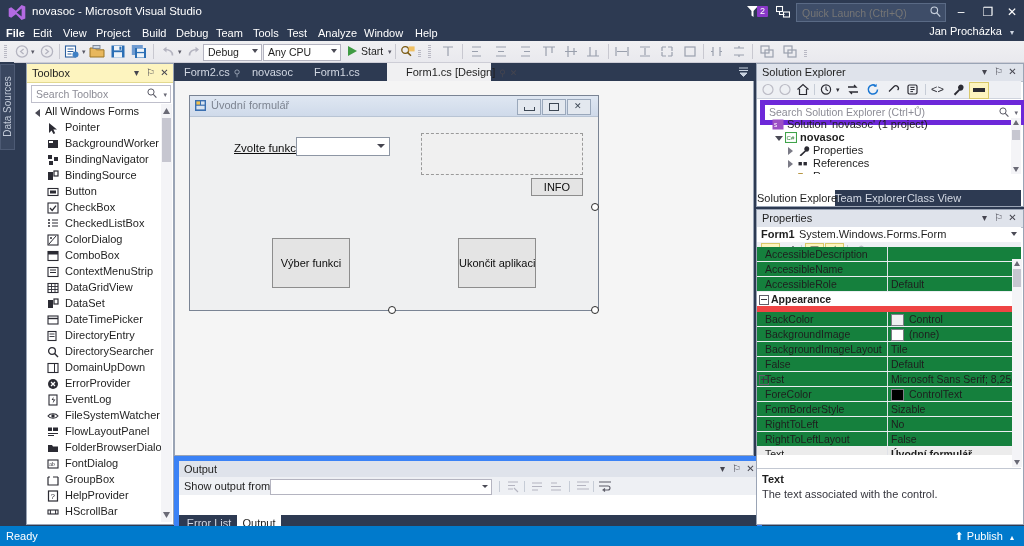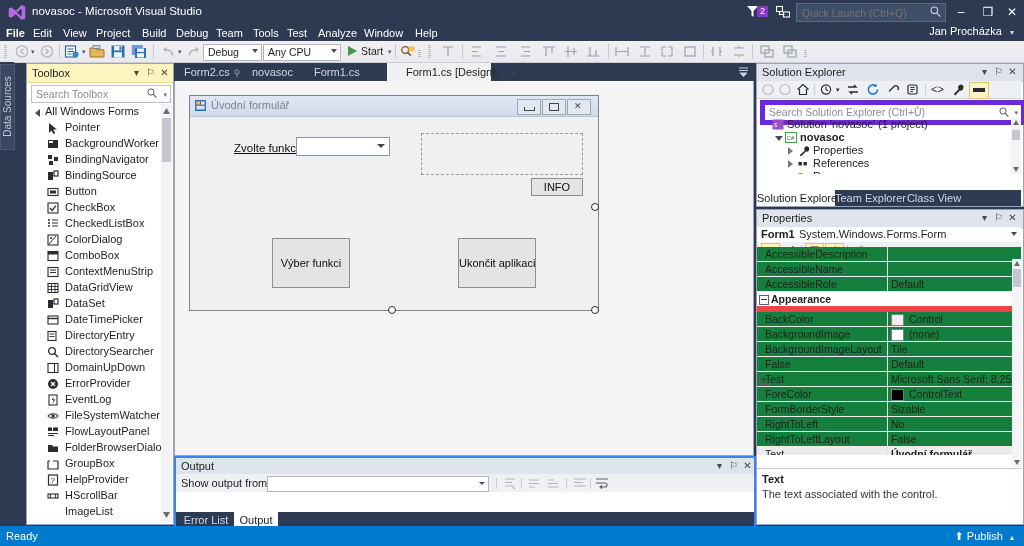--- a/index.html
+++ b/index.html
@@ -111,21 +111,21 @@
   .f-combo .arw{position:absolute;right:4px;top:6px;width:0;height:0;
       border-left:4px solid transparent;border-right:4px solid transparent;border-top:4px solid #45454f;}
   .f-pic{position:absolute;background:#f0f0f0;border:1px dashed #9a9a9a;}
   .f-btn{position:absolute;background:#e4e4e4;border:1px solid #8d8d8d;
       font-size:11px;color:#0d0d0d;text-align:center;white-space:nowrap;}
   .f-btn span{position:absolute;left:0;right:0;top:50%;transform:translateY(-50%);}
   .grip{position:absolute;width:6px;height:6px;background:#ffffff;border:1px solid #2b2b2b;border-radius:50%;}
 
   
   .outpanel{position:absolute;left:174px;top:456px;width:578px;height:70px;background:#ffffff;
-      border:2px solid #3b82f6;}
+      border:5px solid #3b82f6;}
   .out-head{position:absolute;left:0;top:0;width:578px;height:16px;background:#dfe3eb;
       border-bottom:1px solid #b9c0cc;}
   .out-head .ttl{position:absolute;left:5px;top:2px;font-size:11px;color:#1e1e1e;}
   .out-head .btn{position:absolute;top:2px;width:11px;height:12px;color:#45454f;font-size:10px;
       text-align:center;line-height:12px;cursor:default;}
   .out-bar{position:absolute;left:0;top:16px;width:578px;height:18px;background:#eef0f4;
       border-bottom:1px solid #cfd4dd;}
   .out-bar .lbl{position:absolute;left:5px;top:3px;font-size:11px;color:#1e1e1e;}
   .out-combo{position:absolute;left:91px;top:2px;width:220px;height:14px;background:#ffffff;border:1px solid #b4b4c0;}
   .out-combo .arw{position:absolute;right:3px;top:5px;width:0;height:0;
@@ -555,20 +555,27 @@
           <span class="lbl">FlowLayoutPanel</span>
         </div>
         <div class="tbx-item">
           <svg class="ic" viewBox="0 0 12 12">
             <path d="M1 3h4l1 1.4h5V10H1z" fill="#2b2b33"></path>
           </svg>
           <span class="lbl">FolderBrowserDialog</span>
         </div>
         <div class="tbx-item">
           <svg class="ic" viewBox="0 0 12 12">
+            <rect x="1" y="2" width="10" height="8" fill="none" stroke="#2b2b33" stroke-width="1.1"></rect>
+            <text x="2.2" y="8.4" font-size="6" fill="#2b2b33" font-family="Liberation Serif">ab</text>
+          </svg>
+          <span class="lbl">FontDialog</span>
+        </div>
+        <div class="tbx-item">
+          <svg class="ic" viewBox="0 0 12 12">
             <path d="M1 3v8h10V3M1 3h2M6 3h5" fill="none" stroke="#2b2b33" stroke-width="1.2"></path>
           </svg>
           <span class="lbl">GroupBox</span>
         </div>
         <div class="tbx-item">
           <svg class="ic" viewBox="0 0 12 12">
             <rect x="1.5" y="1" width="9" height="10" fill="none" stroke="#2b2b33" stroke-width="1.2"></rect>
             <text x="3.6" y="9" font-size="8" fill="#2b2b33" font-family="Liberation Sans">?</text>
           </svg>
           <span class="lbl">HelpProvider</span>

